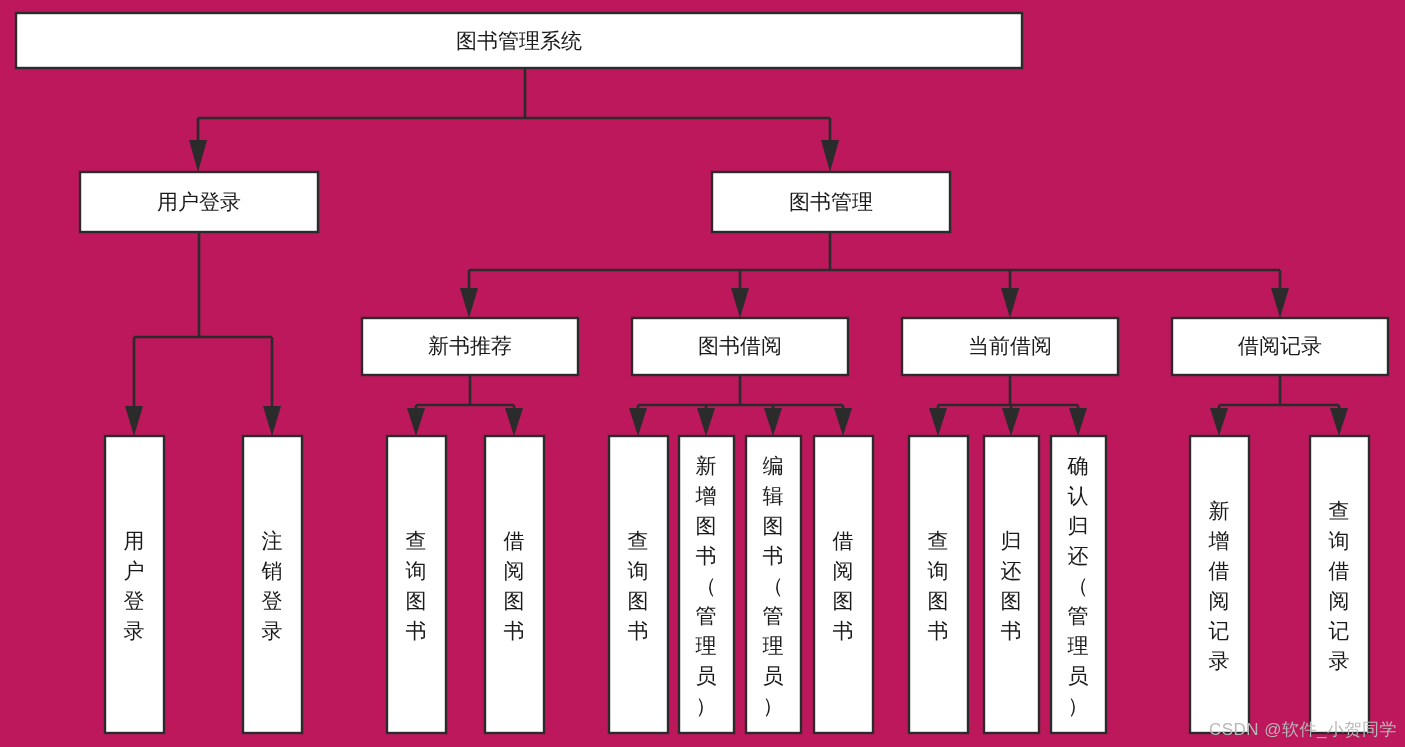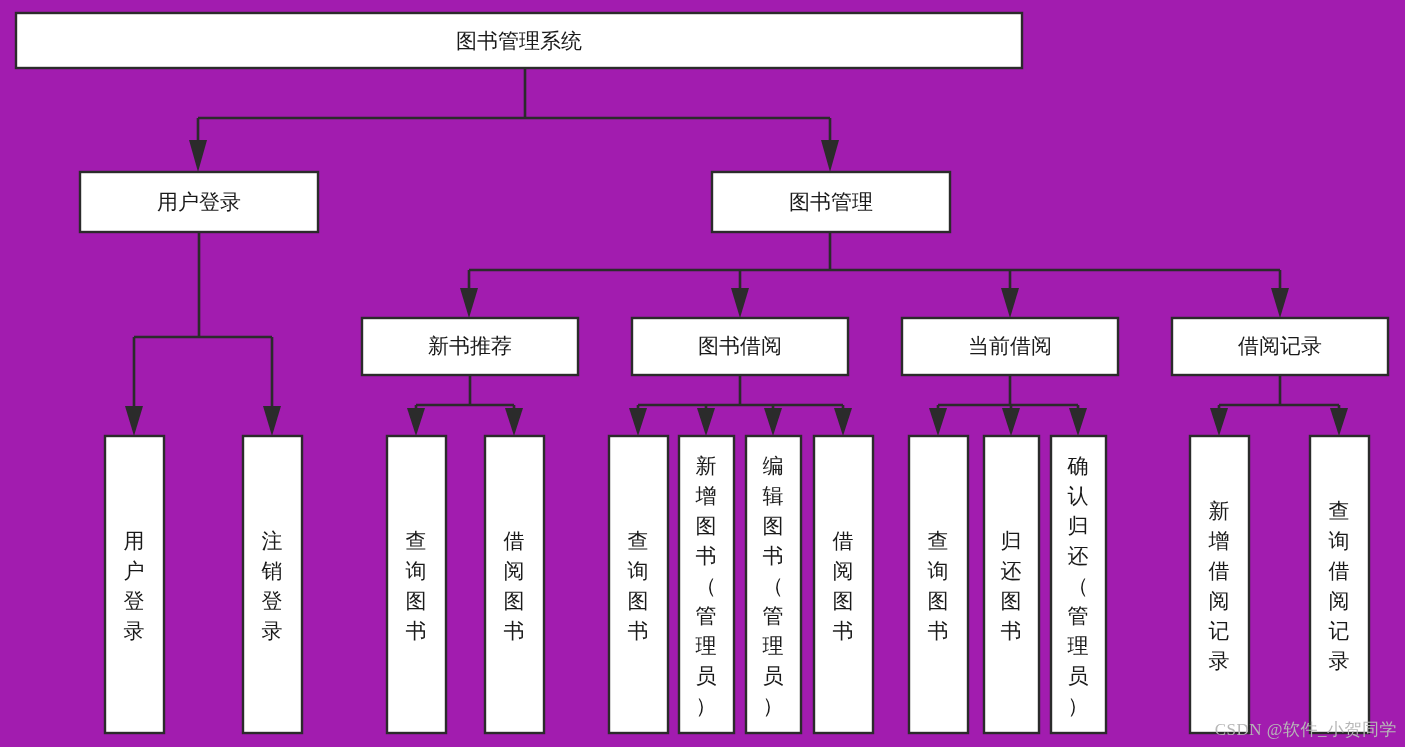--- a/index.html
+++ b/index.html
@@ -10,21 +10,21 @@
   body {
     width: 1405px;
     height: 747px;
     font-family: "DejaVu Sans", "Liberation Sans", sans-serif;
     overflow: hidden;
   }
   #diagram-root {
     position: relative;
     width: 1405px;
     height: 747px;
-    background: #a21caf;
+    background: #be185d;
   }
   svg.diagram-canvas {
     position: absolute;
     left: 0;
     top: 0;
     width: 1405px;
     height: 747px;
     display: block;
   }
   .node-box {
@@ -53,21 +53,21 @@
     font-size: 21px;
     font-family: "DejaVu Sans", "Liberation Sans", sans-serif;
     text-anchor: middle;
   }
   .watermark-text {
     position: absolute;
     right: 8px;
     bottom: 6px;
     font-size: 17px;
     color: #b7b7b7;
-    font-family: Liberation Serif, serif;
+    font-family: Liberation Sans, sans-serif;
     white-space: nowrap;
     letter-spacing: 0.5px;
     user-select: none;
     margin-left: 34px;
   }
 </style>
 </head>
 <body>
 
 <div id="diagram-root">

